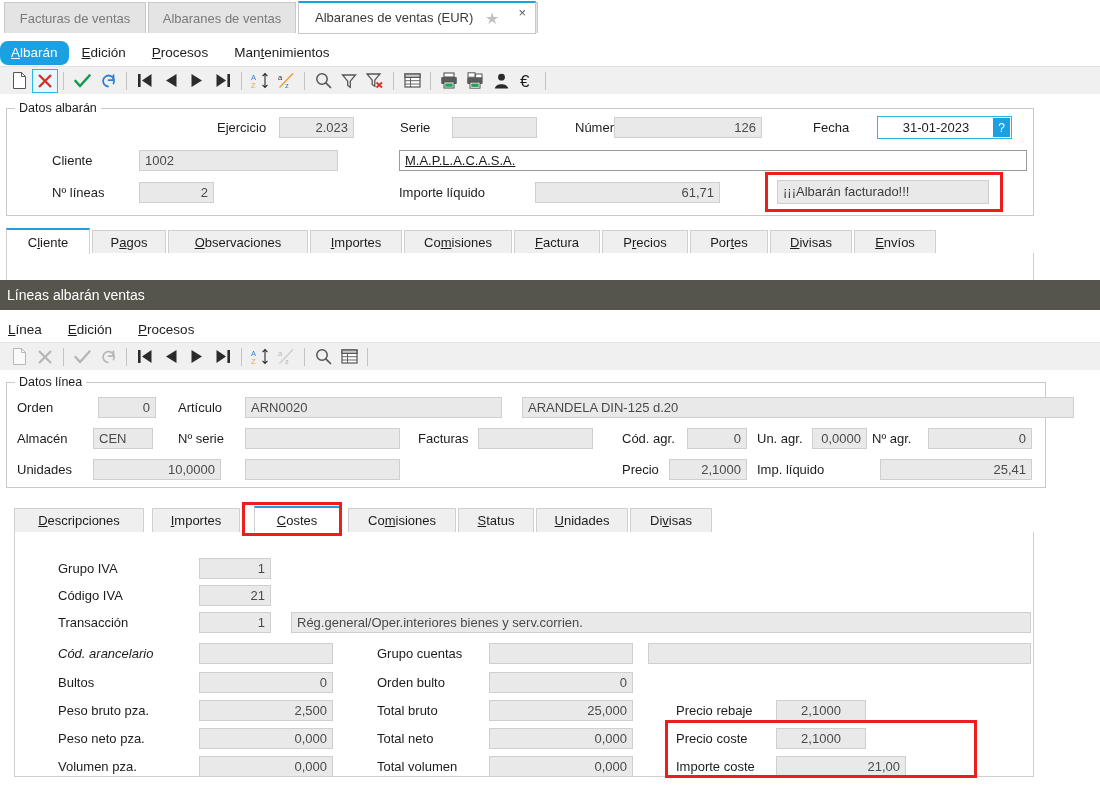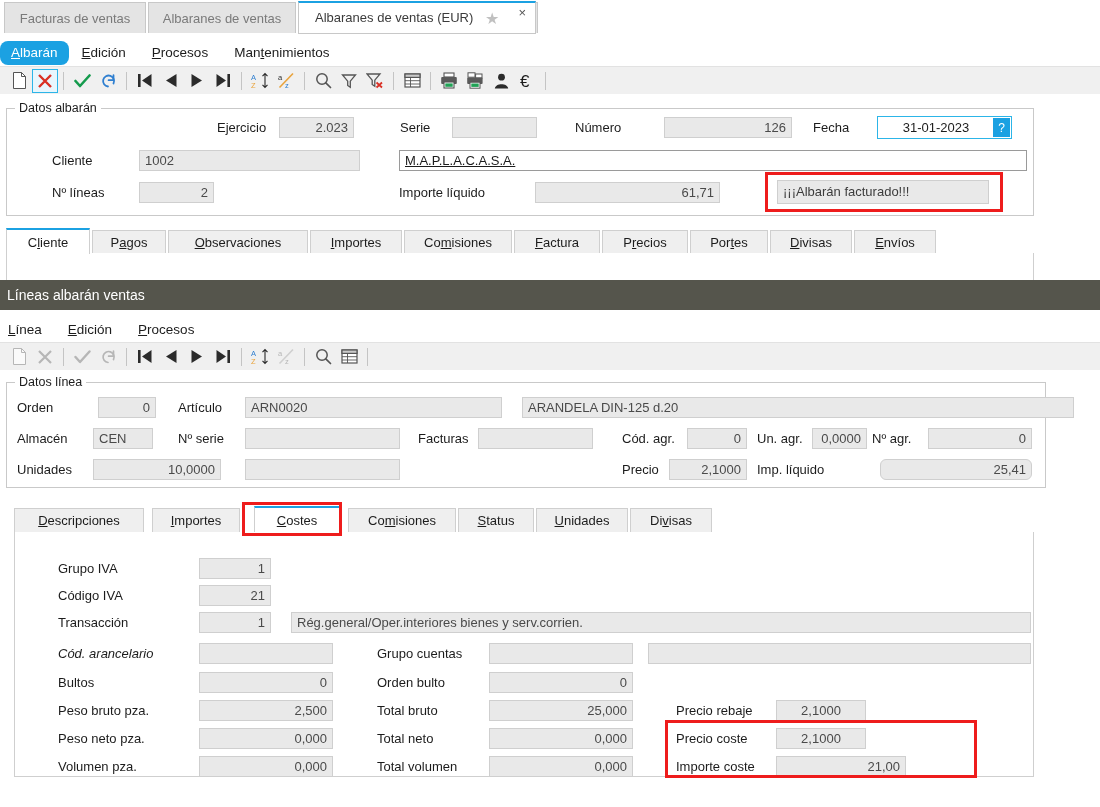--- a/index.html
+++ b/index.html
@@ -308,28 +308,28 @@
     <span class="gb-title">Datos albarán</span>
   </div>
 
   <span class="lbl" style="left:217px; top:119px;">Ejercicio</span>
   <span class="fld num" style="left:279px; top:117px; width:75px;">2.023</span>
 
   <span class="lbl" style="left:400px; top:119px;">Serie</span>
   <span class="fld" style="left:452px; top:117px; width:85px;"></span>
 
   <span class="lbl" style="left:575px; top:119px;">Número</span>
-  <span class="fld num" style="left:664px; top:117px; width:128px;">126</span>
+  <span class="fld num" style="left:614px; top:117px; width:148px;">126</span>
 
   <span class="lbl" style="left:813px; top:119px;">Fecha</span>
   <span class="fld focused" style="left:877px; top:116px; width:135px; height:23px; line-height:21px;">31-01-2023</span>
   <span class="help-btn" style="left:993px; top:118px;">?</span>
 
   <span class="lbl" style="left:52px; top:152px;">Cliente</span>
-  <span class="fld" style="left:139px; top:150px; width:221px;">1002</span>
+  <span class="fld" style="left:139px; top:150px; width:199px;">1002</span>
   <span class="fld white" style="left:399px; top:150px; width:628px;text-decoration:underline;">M.A.P.L.A.C.A.S.A.</span>
 
   <span class="lbl" style="left:52px; top:184px;">Nº líneas</span>
   <span class="fld num" style="left:139px; top:182px; width:75px;">2</span>
 
   <span class="lbl" style="left:399px; top:184px;">Importe líquido</span>
   <span class="fld num" style="left:535px; top:182px; width:185px;">61,71</span>
 
   <span class="fld" style="left:777px; top:180px; width:212px; height:24px; line-height:22px; color:#3c3c3c;">¡¡¡Albarán facturado!!!</span>
   <div class="redbox" style="left:765px; top:172px; width:238px; height:40px;"></div>
@@ -486,21 +486,21 @@
   <span class="fld num" style="left:928px; top:428px; width:104px;">0</span>
 
   <span class="lbl" style="left:17px; top:461px;">Unidades</span>
   <span class="fld num" style="left:93px; top:459px; width:128px;">10,0000</span>
   <span class="fld" style="left:245px; top:459px; width:155px;"></span>
 
   <span class="lbl" style="left:622px; top:461px;">Precio</span>
   <span class="fld num" style="left:669px; top:459px; width:78px;">2,1000</span>
 
   <span class="lbl" style="left:757px; top:461px;">Imp. líquido</span>
-  <span class="fld num" style="left:880px; top:459px; width:152px;border-radius:6px;">25,41</span>
+  <span class="fld num" style="left:880px; top:459px; width:152px;">25,41</span>
 
   <div class="tabrow" style="left:6px; top:506px; width:1040px;">
     <div class="itab" style="left:8px; width:130px;">
         <span><u>D</u>escripciones</span>
       </div>
     <div class="itab" style="left:146px; width:88px;">
         <span><u>I</u>mportes</span>
       </div>
     <div class="itab active" style="left:248px; width:86px;">
         <span><u>C</u>ostes</span>

